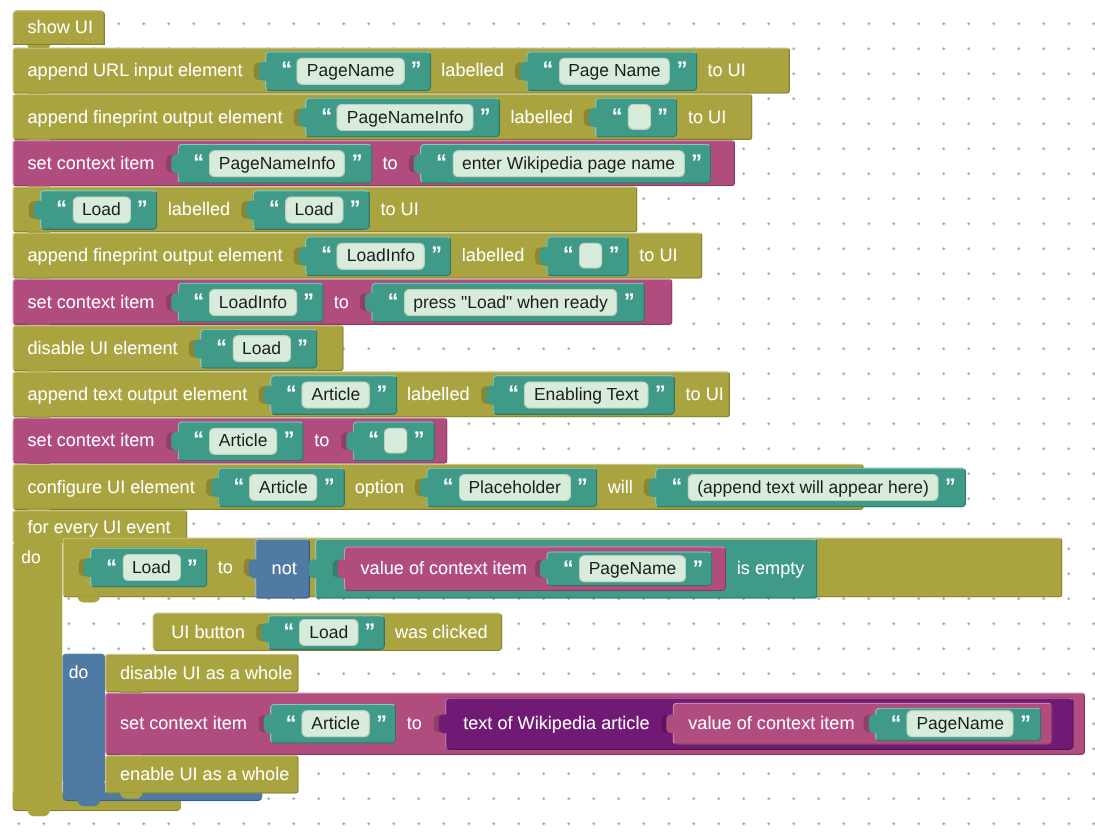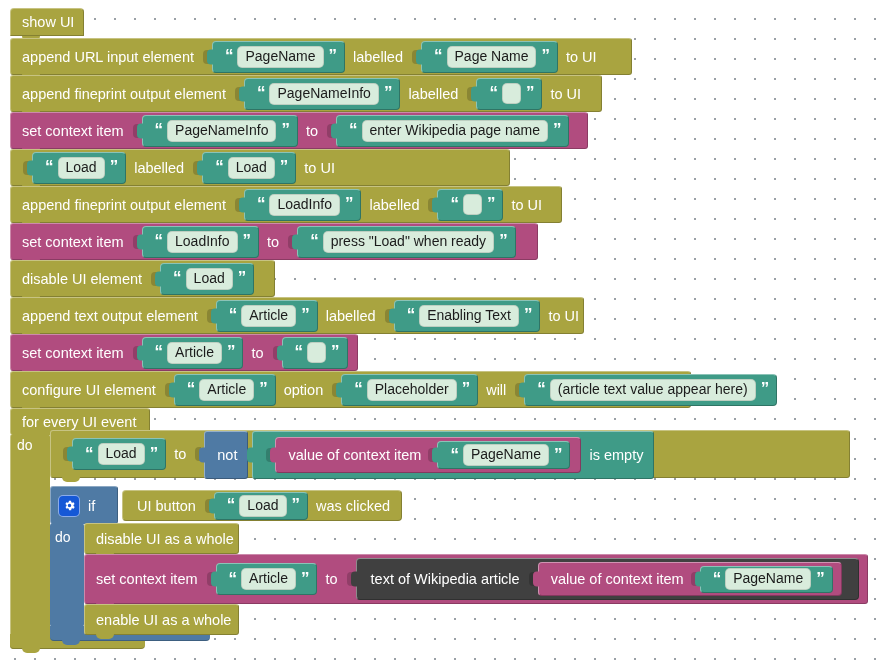--- a/index.html
+++ b/index.html
@@ -68,21 +68,21 @@
   
   .val::before{
     content:"";
     position:absolute;left:-6px;top:50%;transform:translateY(-50%);
     width:7px;height:15px;
     background:inherit;
     border-radius:4px 0 0 4px;
   }
   .val.str{background:#3f9b87;}
   .val.mag{background:#b14c7f;}
-  .val.oliv{background:#404040;}
+  .val.oliv{background:#701a75;}
   .val.blu{background:#4f7aa4;}
   .val.tl{background:#3f9b87;}
 
   
   .sock{
     display:inline-block;width:9px;height:20px;margin-right:1px;
     position:relative;flex:0 0 auto;
   }
   .sock::after{
     content:"";position:absolute;left:1px;top:3px;
@@ -303,21 +303,21 @@
     <span class="sock"></span>
     <span class="val str">
       <span class="quote ql">“</span>
       <span class="field">Placeholder</span>
       <span class="quote qr">”</span>
     </span>
     <span class="lbl">will</span>
     <span class="sock"></span>
     <span class="val str">
       <span class="quote ql">“</span>
-      <span class="field">(article text value appear here)</span>
+      <span class="field">(append text will appear here)</span>
       <span class="quote qr">”</span>
     </span>
   </div>
   <div class="blk olive" style="left:22px;top:407px;width:18px;height:5px;border-radius:0 0 5px 5px;"></div>
 
   <div class="blk stmt olive" style="left:10px;top:408px;width:140px;height:27px;border-bottom:none;">
     <span>for every UI event</span>
   </div>
 
   <div class="blk olive" style="left:10px;top:434px;width:40px;height:215px;border-left:1px solid rgba(255,255,255,.35);"></div>
@@ -350,28 +350,20 @@
           <span class="quote ql">“</span>
           <span class="field">PageName</span>
           <span class="quote qr">”</span>
         </span>
       </span>
       <span>is empty</span>
     </span>
   </div>
   <div class="blk olive" style="left:62px;top:477px;width:18px;height:5px;border-radius:0 0 5px 5px;"></div>
 
-  <div class="blk stmt blue" style="left:50px;top:486px;width:68px;height:38px;border-bottom:none;padding-left:7px;">
-    <span class="gear">
-      <svg width="13" height="13" viewBox="0 0 24 24" fill="#ffffff" aria-hidden="true">
-        <path d="M19.4 13a7.6 7.6 0 0 0 0-2l2-1.6-2-3.4-2.4 1a7.6 7.6 0 0 0-1.7-1l-.4-2.6h-4l-.4 2.6c-.6.2-1.2.6-1.7 1l-2.4-1-2 3.4L6.6 11a7.6 7.6 0 0 0 0 2l-2 1.6 2 3.4 2.4-1c.5.4 1.1.8 1.7 1l.4 2.6h4l.4-2.6c.6-.2 1.2-.6 1.7-1l2.4 1 2-3.4-2-1.6ZM12 15.2A3.2 3.2 0 1 1 15.2 12 3.2 3.2 0 0 1 12 15.2Z"></path>
-      </svg>
-    </span>
-    <span>if</span>
-  </div>
 
   <div class="blk stmt olive" style="left:122px;top:490px;width:280px;height:31px;padding-left:14px;border-radius:4px;">
     <span class="lbl">UI button</span>
     <span class="sock"></span>
     <span class="val str" style="height:26px;">
       <span class="quote ql">“</span>
       <span class="field">Load</span>
       <span class="quote qr">”</span>
     </span>
     <span class="lbl">was clicked</span>

